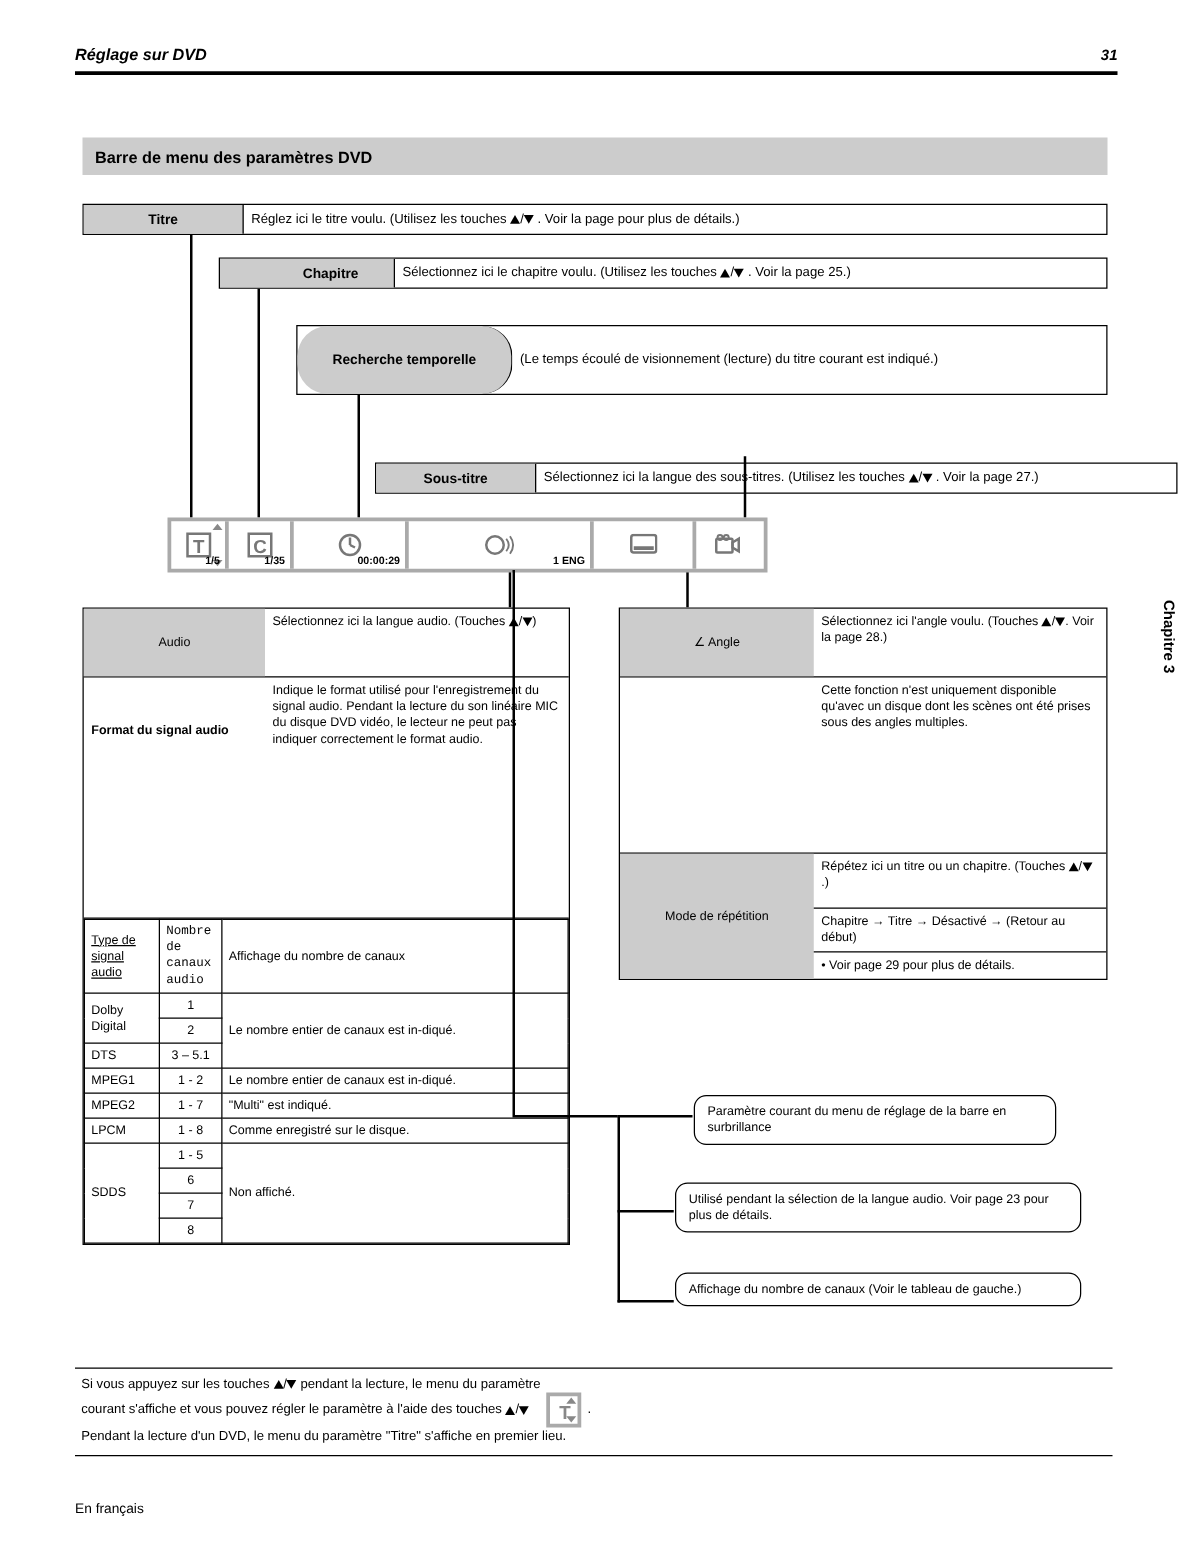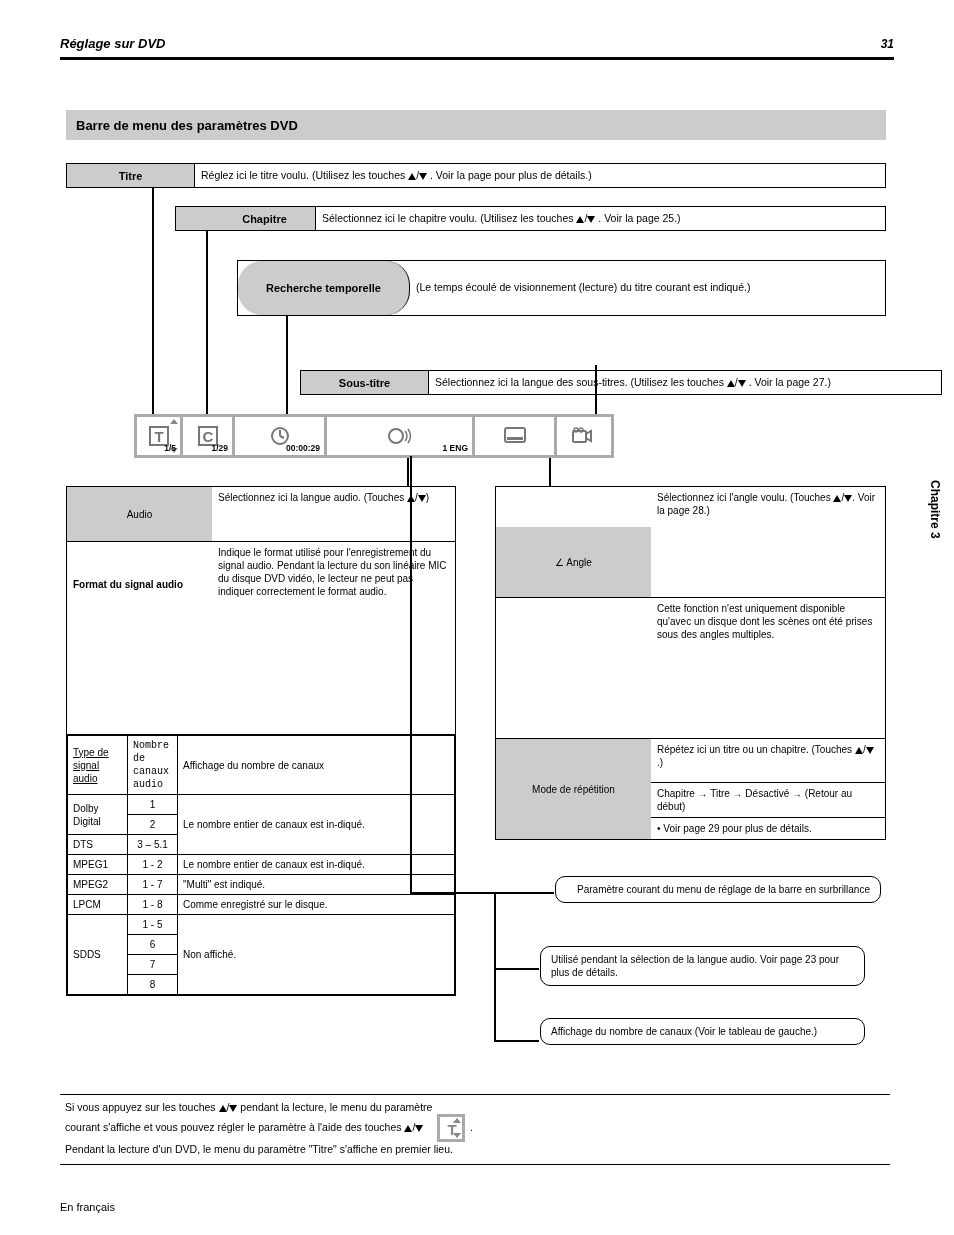--- a/index.html
+++ b/index.html
@@ -187,21 +187,21 @@
         <rect x="2" y="2" width="18" height="18" fill="none" stroke="#777" stroke-width="2"></rect>
         <text x="11" y="17" text-anchor="middle" font-family="Arial" font-weight="bold" font-size="15" fill="#777">T</text>
       </svg>
     <div class="caption">1/5</div>
   </div>
   <div class="cell" style="width:52px;">
     <svg width="22" height="22">
         <rect x="2" y="2" width="18" height="18" fill="none" stroke="#777" stroke-width="2"></rect>
         <text x="11" y="17" text-anchor="middle" font-family="Arial" font-weight="bold" font-size="15" fill="#777">C</text>
       </svg>
-    <div class="caption">1/29</div>
+    <div class="caption">1/35</div>
   </div>
   <div class="cell" style="width:92px;">
     <svg width="22" height="22">
         <circle cx="11" cy="11" r="8" fill="none" stroke="#777" stroke-width="2"></circle>
         <line x1="11" y1="11" x2="11" y2="5" stroke="#777" stroke-width="2"></line>
         <line x1="11" y1="11" x2="15" y2="13" stroke="#777" stroke-width="2"></line>
       </svg>
     <div class="caption">00:00:29</div>
   </div>
   <div class="cell" style="width:148px;">
@@ -291,21 +291,21 @@
               <td style="text-align:center;">8</td>
             </tr>
       </tbody>
         </table>
     </div>
   </div>
 </div>
 
 <div class="panel" style="left:495px; top:486px; width:391px;">
   <div class="prow">
-    <div class="pcell g" style="width:155px; height:70px;margin-top:40px;">∠ Angle</div>
+    <div class="pcell g" style="width:155px; height:54px;">∠ Angle</div>
     <div class="pcell" style="flex:1;">
       <span>Sélectionnez ici l'angle voulu. (Touches</span>
       <span class="arrow up"></span>/<span class="arrow down"></span><span>. Voir la page 28.)</span>
     </div>
   </div>
   <div class="prow">
     <div class="pcell" style="width:155px;"></div>
     <div class="pcell" style="flex:1; height:140px;">Cette fonction n'est uniquement disponible qu'avec un disque dont les scènes ont été prises sous des angles multiples.</div>
   </div>
   <div class="prow">
@@ -314,21 +314,21 @@
       <div style="border-bottom:1.5px solid #000; padding:4px 6px; flex:1;">
         <span>Répétez ici un titre ou un chapitre. (Touches</span>
         <span class="arrow up"></span>/<span class="arrow down"></span><span>.)</span>
       </div>
       <div style="border-bottom:1.5px solid #000; padding:4px 6px;">Chapitre → Titre → Désactivé → (Retour au début)</div>
       <div style="padding:4px 6px;">• Voir page 29 pour plus de détails.</div>
     </div>
   </div>
 </div>
 
-<div class="callout" style="left:555px; top:876px; width:326px;text-align:right;">Paramètre courant du menu de réglage de la barre en surbrillance</div>
+<div class="callout" style="left:555px; top:876px; width:290px;">Paramètre courant du menu de réglage de la barre en surbrillance</div>
 <div class="callout" style="left:540px; top:946px; width:325px;">Utilisé pendant la sélection de la langue audio. Voir page 23 pour plus de détails.</div>
 <div class="callout" style="left:540px; top:1018px; width:325px;">Affichage du nombre de canaux (Voir le tableau de gauche.)</div>
 
 <div class="tree-line" style="left:494px; top:892px; width:1.5px; height:150px;"></div>
 <div class="tree-line" style="left:494px; top:892px; width:60px; height:1.5px;"></div>
 <div class="tree-line" style="left:494px; top:968px; width:45px; height:1.5px;"></div>
 <div class="tree-line" style="left:494px; top:1040px; width:45px; height:1.5px;"></div>
 <div class="tree-line" style="left:410px; top:892px; width:84px; height:1.5px;"></div>
 <div class="tree-line" style="left:410px; top:456px; width:1.5px; height:436px;"></div>
 

